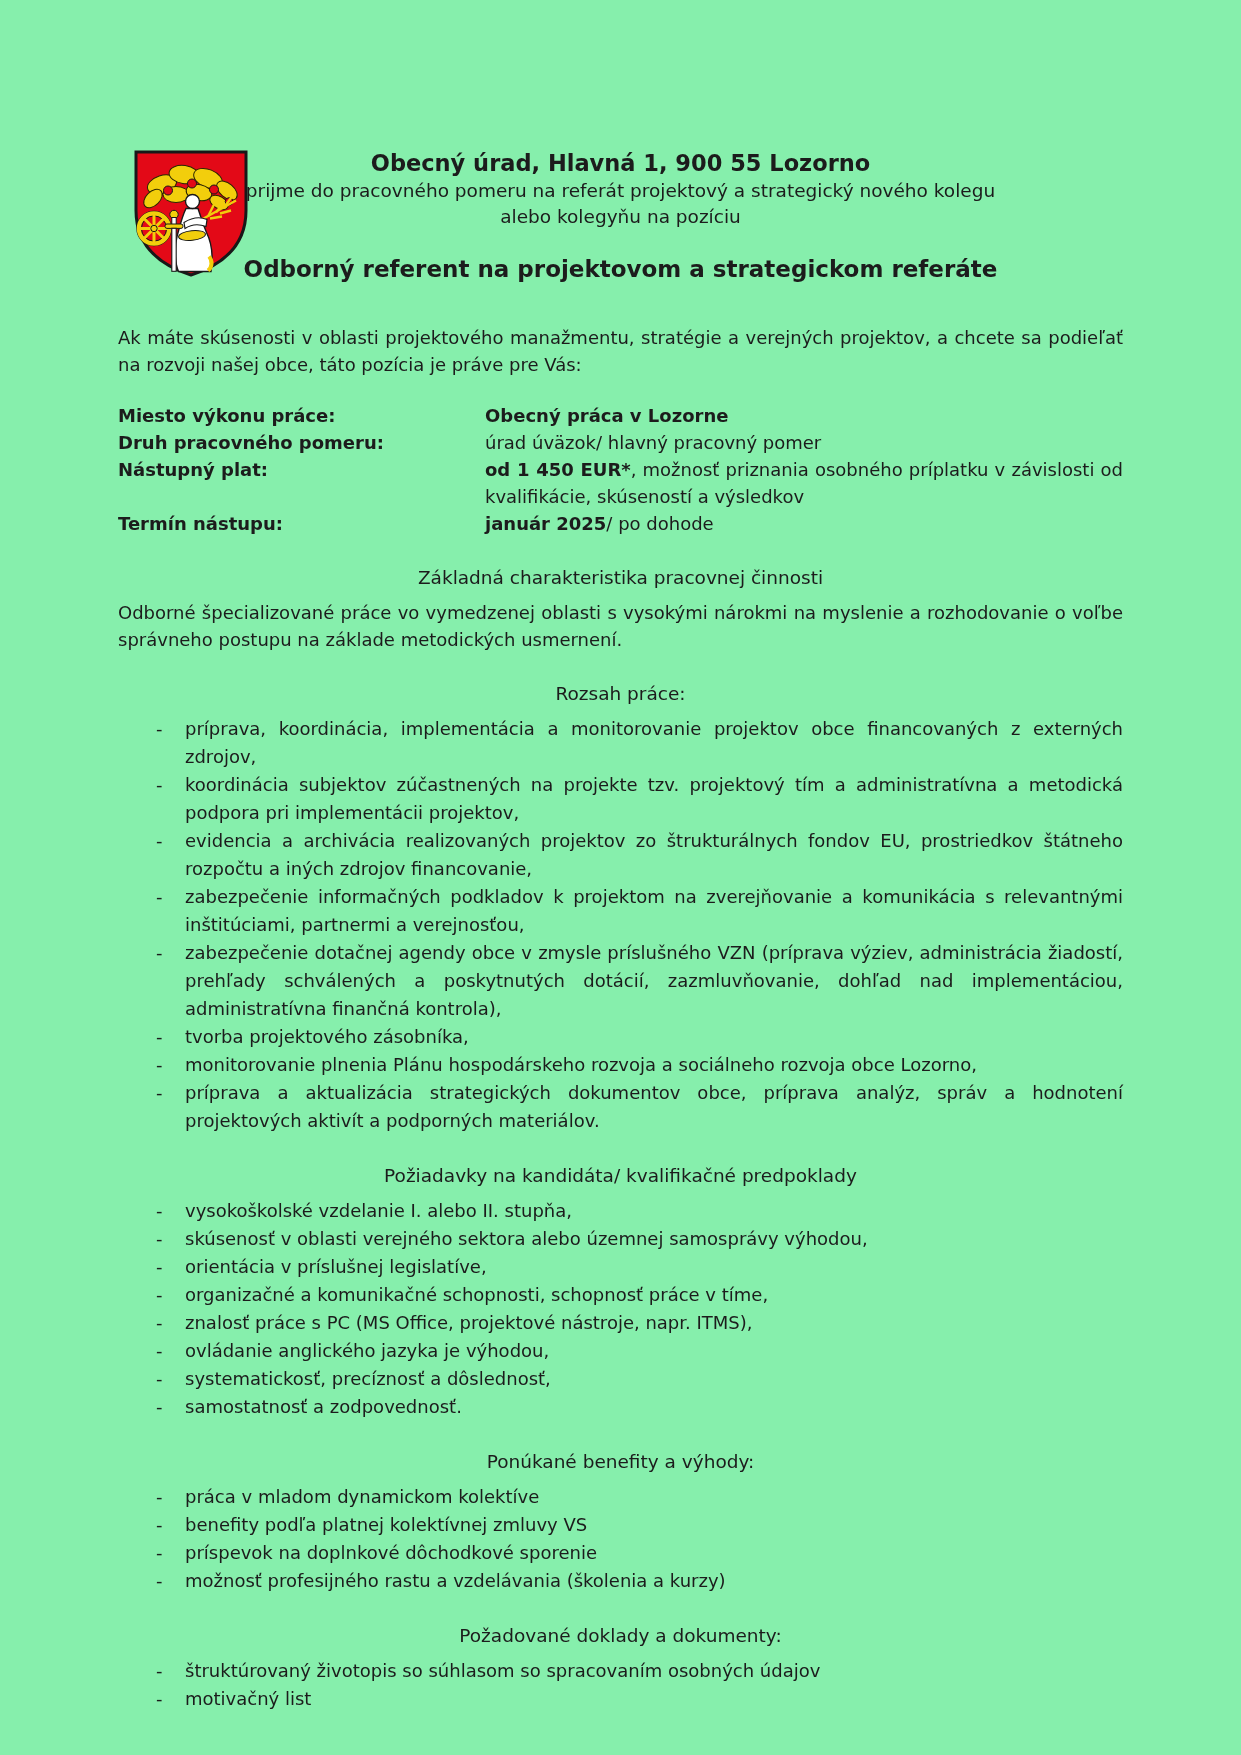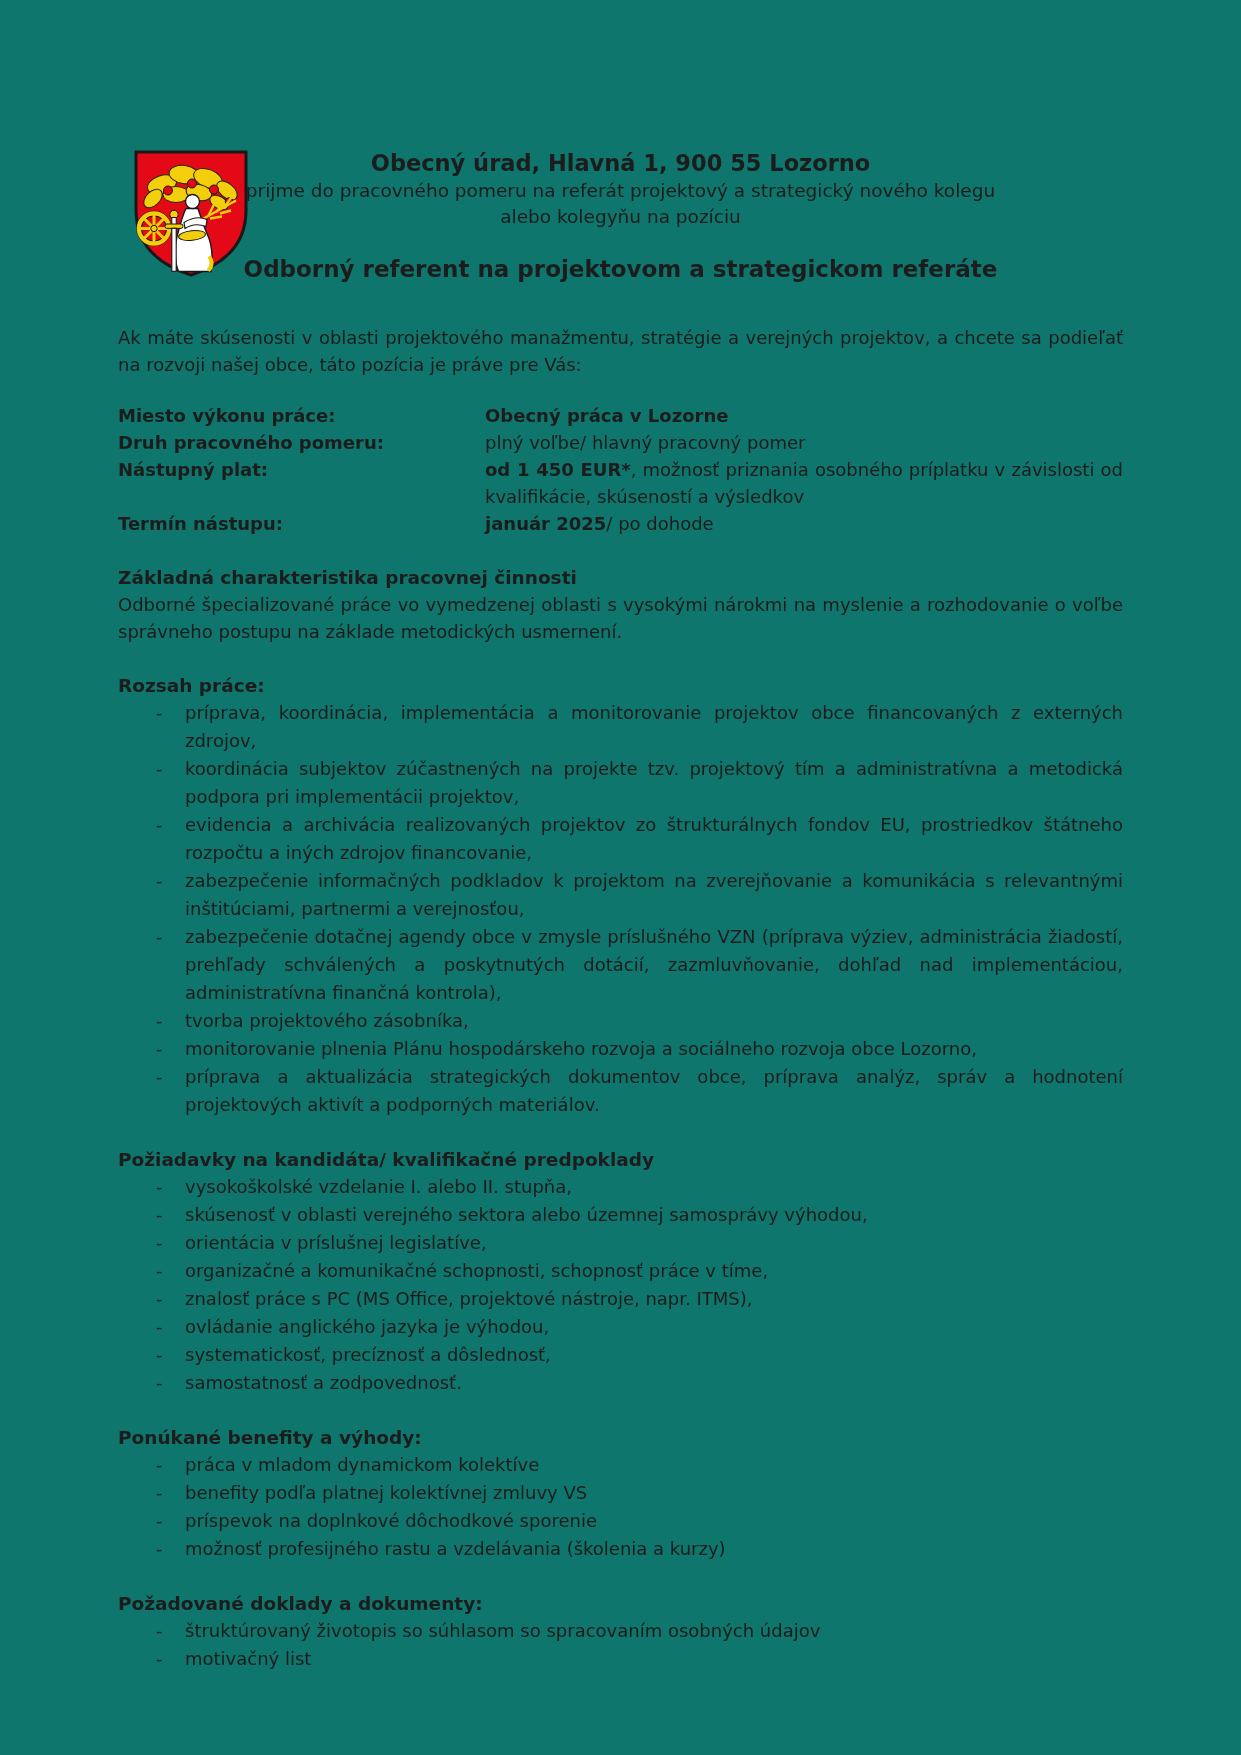--- a/index.html
+++ b/index.html
@@ -1,19 +1,19 @@
 <!DOCTYPE html>
 <html lang="sk"><head>
 <meta charset="utf-8">
 <style>
   html,body { margin:0; padding:0; background:#ffffff; }
   .page {
     position:relative;
     width:1241px; height:1755px;
-    background:#0f766e;
+    background:#86efac;
     color:#1c1c1c;
     font-family:"DejaVu Sans","Liberation Sans",sans-serif;
     font-size:18px;
     overflow:hidden;
   }
   .crest { position:absolute; left:132px; top:146px; width:118px; height:133px; }
   .content { position:absolute; left:118px; top:148px; width:1005px; }
 
   .org-title { font-size:22.5px; font-weight:bold; line-height:30px; text-align:center; margin:0; }
   .intro-line { font-size:18.5px; line-height:26px; text-align:center; }
@@ -21,21 +21,21 @@
 
   .lead { margin:42px 0 0 0; line-height:27px; text-align:justify; }
 
   .details { margin-top:24px; }
   .drow { display:grid; grid-template-columns:367px 1fr; }
   .dlabel { font-weight:bold; line-height:27px; }
   .dvalue { line-height:27px; }
   .dvalue.justify { text-align:justify; }
 
   .doc-section { margin-top:27px; }
-  .section-heading { font-size:18.5px; font-weight:bold; line-height:27px; margin:0; }
+  .section-heading { font-size:18.5px; font-weight:normal; line-height:27px; margin:8px;text-align:center; }
   .section-paragraph { margin:0; line-height:27px; text-align:justify; }
 
   ul.bullets { margin:0; padding:0; list-style:none; }
   ul.bullets li {
     position:relative;
     padding-left:67px;
     line-height:28px;
     text-align:justify;
   }
   ul.bullets li::before {
@@ -115,21 +115,21 @@
 
     <p class="lead">Ak máte skúsenosti v oblasti projektového manažmentu, stratégie a verejných projektov, a chcete sa podieľať na rozvoji našej obce, táto pozícia je práve pre Vás:</p>
 
     <div class="details">
       <div class="drow">
         <div class="dlabel">Miesto výkonu práce:</div>
         <div class="dvalue"><strong>Obecný práca v Lozorne</strong><span></span></div>
       </div>
       <div class="drow">
         <div class="dlabel">Druh pracovného pomeru:</div>
-        <div class="dvalue"><strong></strong><span>plný voľbe/ hlavný pracovný pomer</span></div>
+        <div class="dvalue"><strong></strong><span>úrad úväzok/ hlavný pracovný pomer</span></div>
       </div>
       <div class="drow">
         <div class="dlabel">Nástupný plat:</div>
         <div class="dvalue justify"><strong>od 1 450 EUR*</strong><span>, možnosť priznania osobného príplatku v závislosti od kvalifikácie, skúseností a výsledkov</span></div>
       </div>
       <div class="drow">
         <div class="dlabel">Termín nástupu:</div>
         <div class="dvalue"><strong>január 2025</strong><span>/ po dohode</span></div>
       </div>
     </div>

